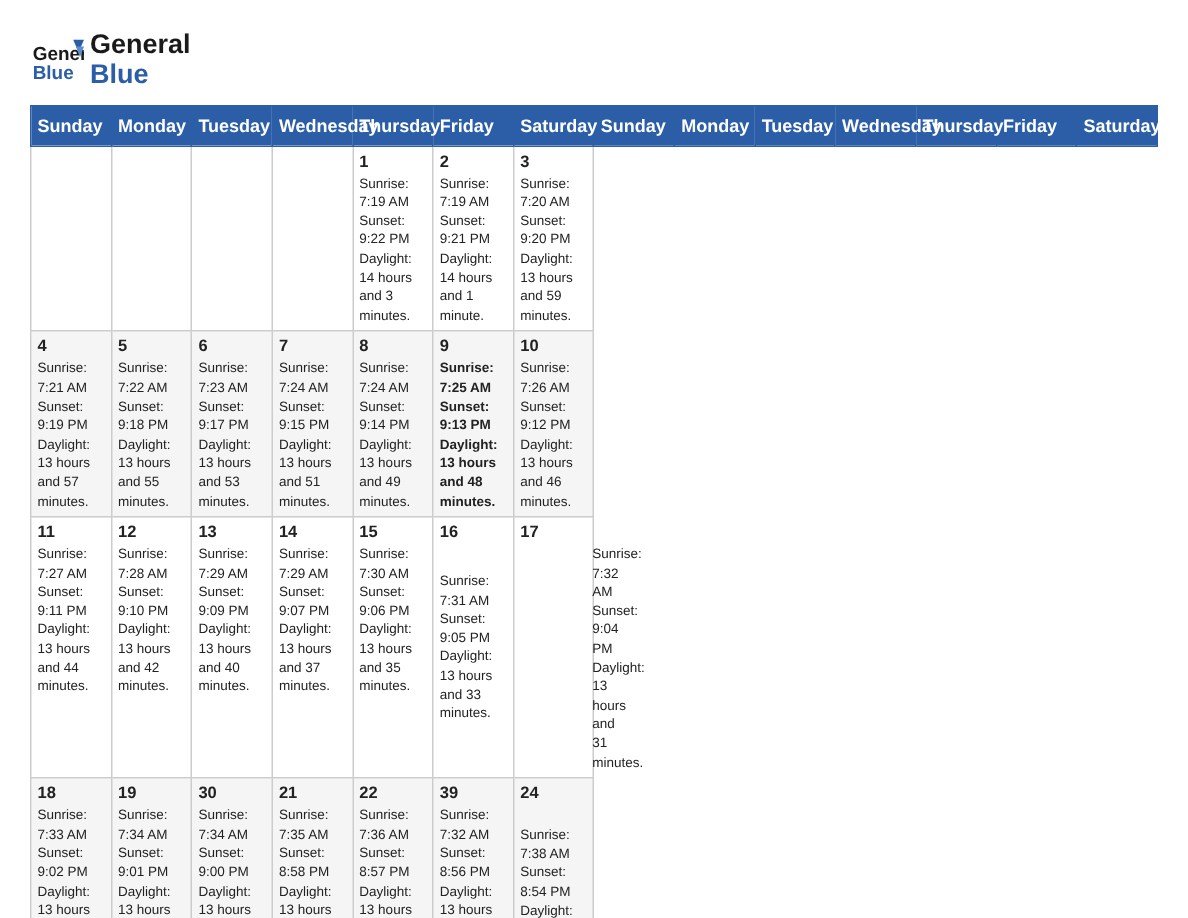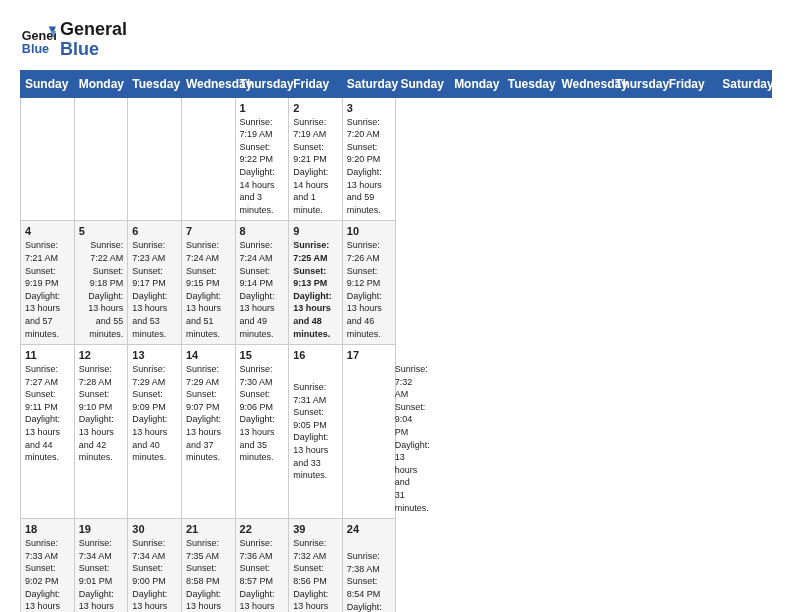--- a/index.html
+++ b/index.html
@@ -162,21 +162,21 @@
       <tr>
         <td>
           <span class="day-number">4</span>
           <div class="day-info" style="white-space: pre-line;">Sunrise: 7:21 AM
 Sunset: 9:19 PM
 Daylight: 13 hours
 and 57 minutes.</div>
         </td>
         <td>
           <span class="day-number">5</span>
-          <div class="day-info" style="white-space: pre-line; text-align: right;">Sunrise: 7:22 AM
+          <div class="day-info" style="white-space: pre-line;">Sunrise: 7:22 AM
 Sunset: 9:18 PM
 Daylight: 13 hours
 and 55 minutes.</div>
         </td>
         <td>
           <span class="day-number">6</span>
           <div class="day-info" style="white-space: pre-line;">Sunrise: 7:23 AM
 Sunset: 9:17 PM
 Daylight: 13 hours
 and 53 minutes.</div>

